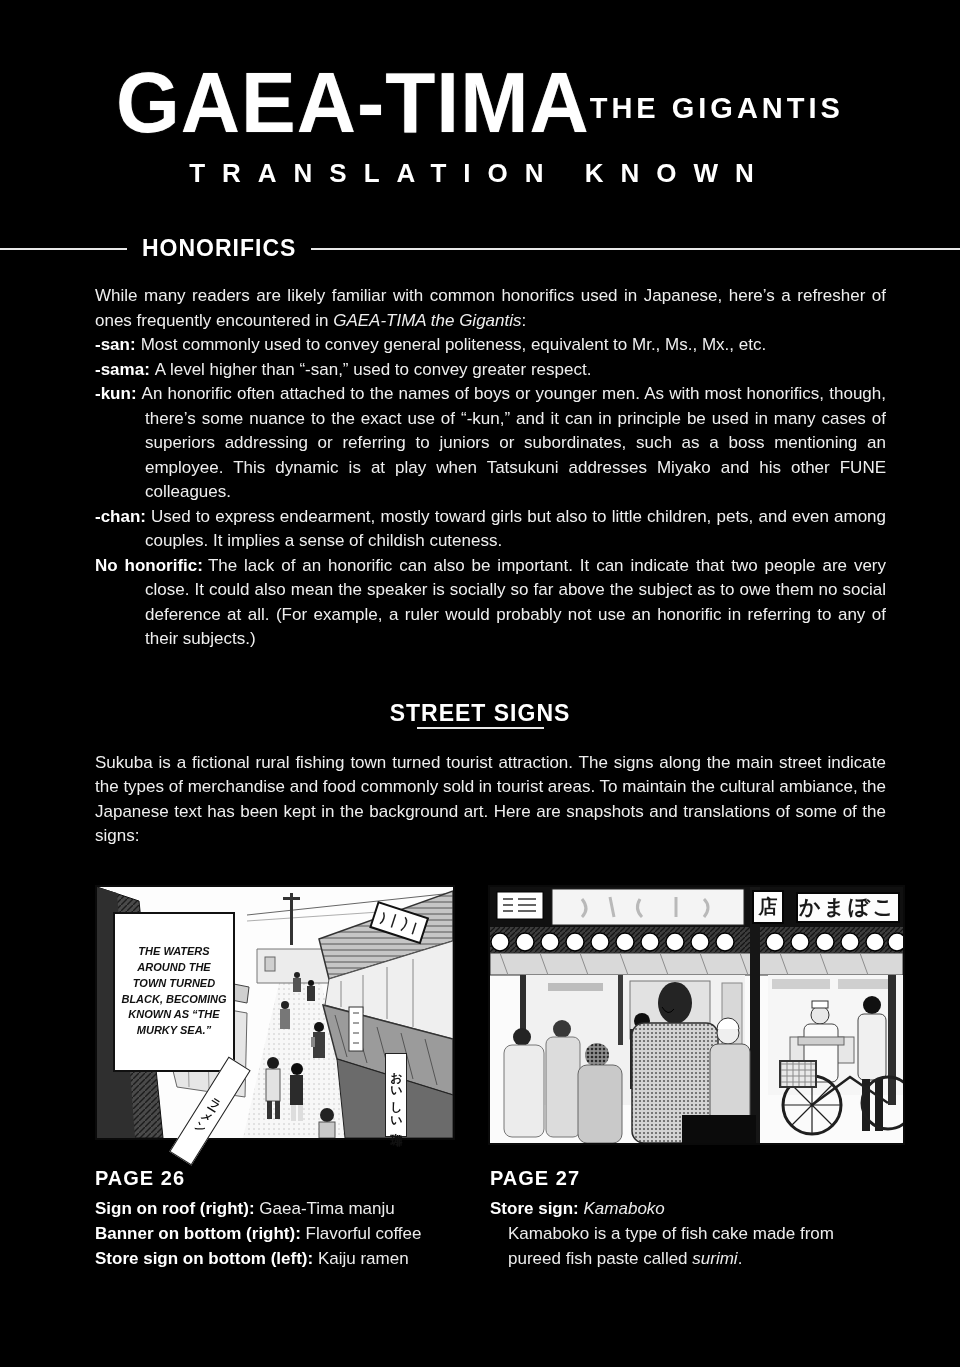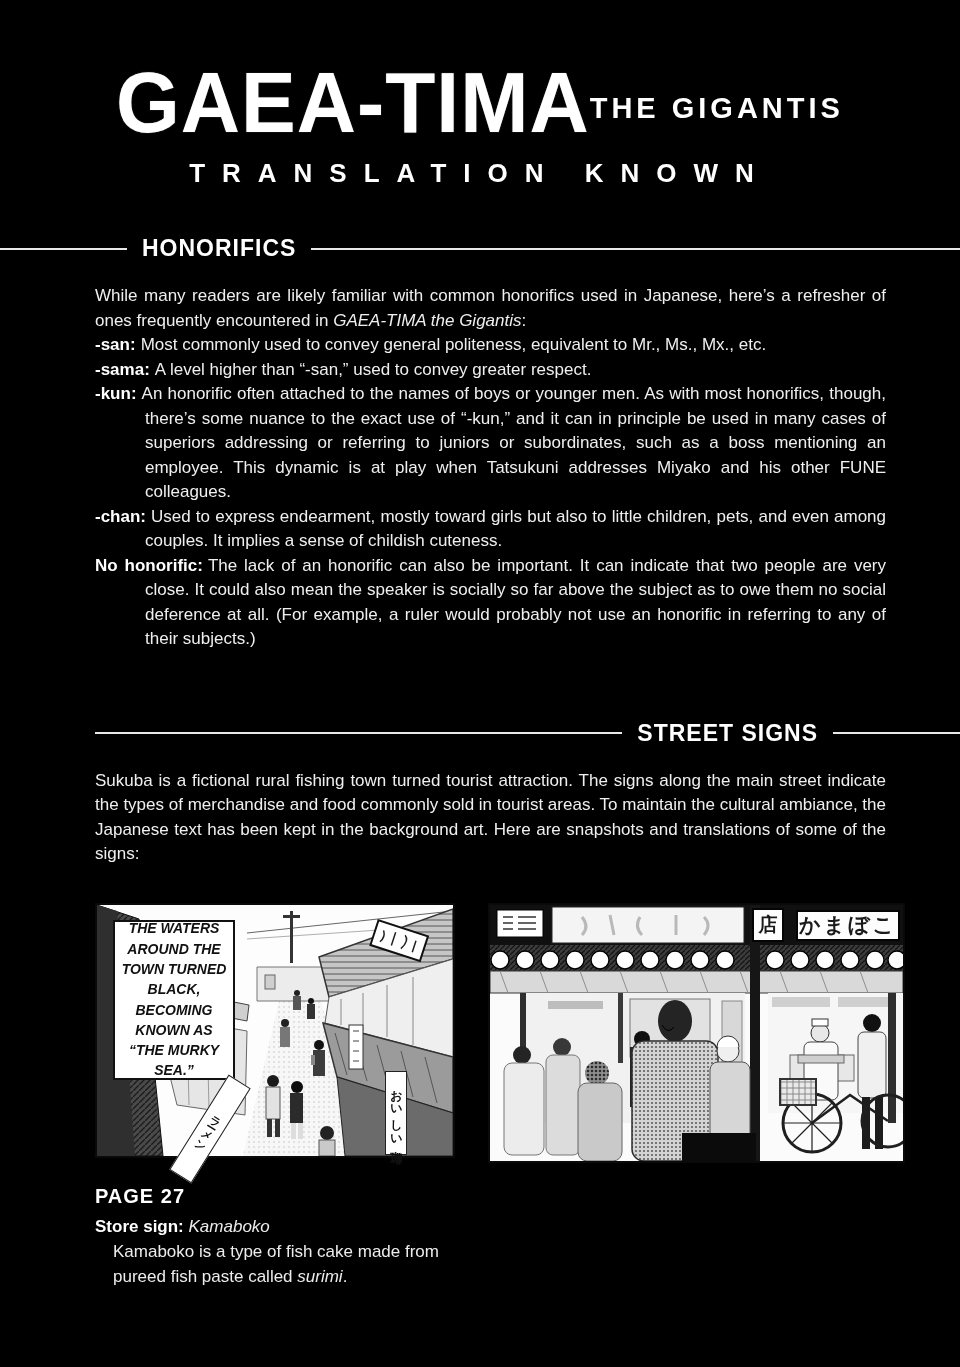--- a/index.html
+++ b/index.html
@@ -26,41 +26,41 @@
     font-size:26px; font-weight:800; letter-spacing:17px; color:#fff;
   }
   
   .sec-header { display:flex; align-items:center; width:100%; }
   .rule { border-top:2px solid #e8e8e8; height:0; }
   .rule-fixed { width:127px; flex:0 0 auto; }
   .rule-flex { flex:1 1 auto; }
   .spacer-95 { width:95px; flex:0 0 auto; }
   .sec-label { font-size:23px; font-weight:800; letter-spacing:1px; padding:0 15px; color:#fff; }
   .hdr-honorifics { margin-top:46px; }
-  .hdr-street { margin-top:68px; }
+  .hdr-street { margin-top:46px;flex-direction:column; }
   
   .body-copy {
     margin:22px 74px 0 95px;
     font-size:17px; line-height:24.5px;
     text-align:justify; color:#efefef;
   }
   .entry { padding-left:50px; text-indent:-50px; }
   .entry b { margin-right:5px; color:#fff; }
   
   .panels { display:flex; margin:36px 0 0 95px; gap:33px; }
   .panel { position:relative; background:#fff; border:2px solid #0a0a0a; }
   .panel-left  { width:360px; height:255px; }
   .panel-right { width:417px; height:260px; }
   .panel svg { position:absolute; left:0; top:0; }
   .speech-box {
-    position:absolute; left:16px; top:15px; width:122px; height:160px;
+    position:absolute; left:16px; top:25px; width:122px; height:160px;
     background:#fff; border:2px solid #111;
     display:flex; align-items:center; justify-content:center;
     text-align:center; color:#111;
-    font-size:14px; font-weight:700; font-style:italic; line-height:1.45;
+    font-size:11px; font-weight:700; font-style:italic; line-height:1.45;
     padding:6px;
   }
   .v-sign {
     position:absolute; background:#fff; border:1px solid #222; color:#111;
     writing-mode:vertical-rl; text-orientation:upright;
     font-size:12px; font-weight:700; letter-spacing:1px;
     display:flex; align-items:center; justify-content:center;
   }
   .sign-coffee { left:288px; top:166px; width:22px; height:84px; }
   .sign-ramen {
@@ -307,18 +307,24 @@
       </g>
 
       <rect x="192" y="228" width="74" height="28" fill="#0b0b0b"></rect>
     </svg>
     <div class="h-sign sign-mise">店</div>
     <div class="h-sign sign-kamaboko">かまぼこ</div>
   </div>
 </div>
 
 <div class="captions">
+  <div class="cap-col-left">
+    <div class="cap-title">PAGE 26</div>
+    <div class="cap-line"><b>Sign on roof (right):</b> <span>Gaea-Tima manju</span></div>
+    <div class="cap-line"><b>Banner on bottom (right):</b> <span>Flavorful coffee</span></div>
+    <div class="cap-line"><b>Store sign on bottom (left):</b> <span>Kaiju ramen</span></div>
+  </div>
   <div class="cap-col-right">
     <div class="cap-title">PAGE 27</div>
     <div class="cap-line"><b>Store sign:</b> <i>Kamaboko</i></div>
     <div class="cap-desc"><span>Kamaboko is a type of fish cake made from pureed fish paste called </span><i>surimi</i><span>.</span></div>
   </div>
 </div>
 
 </body></html>

